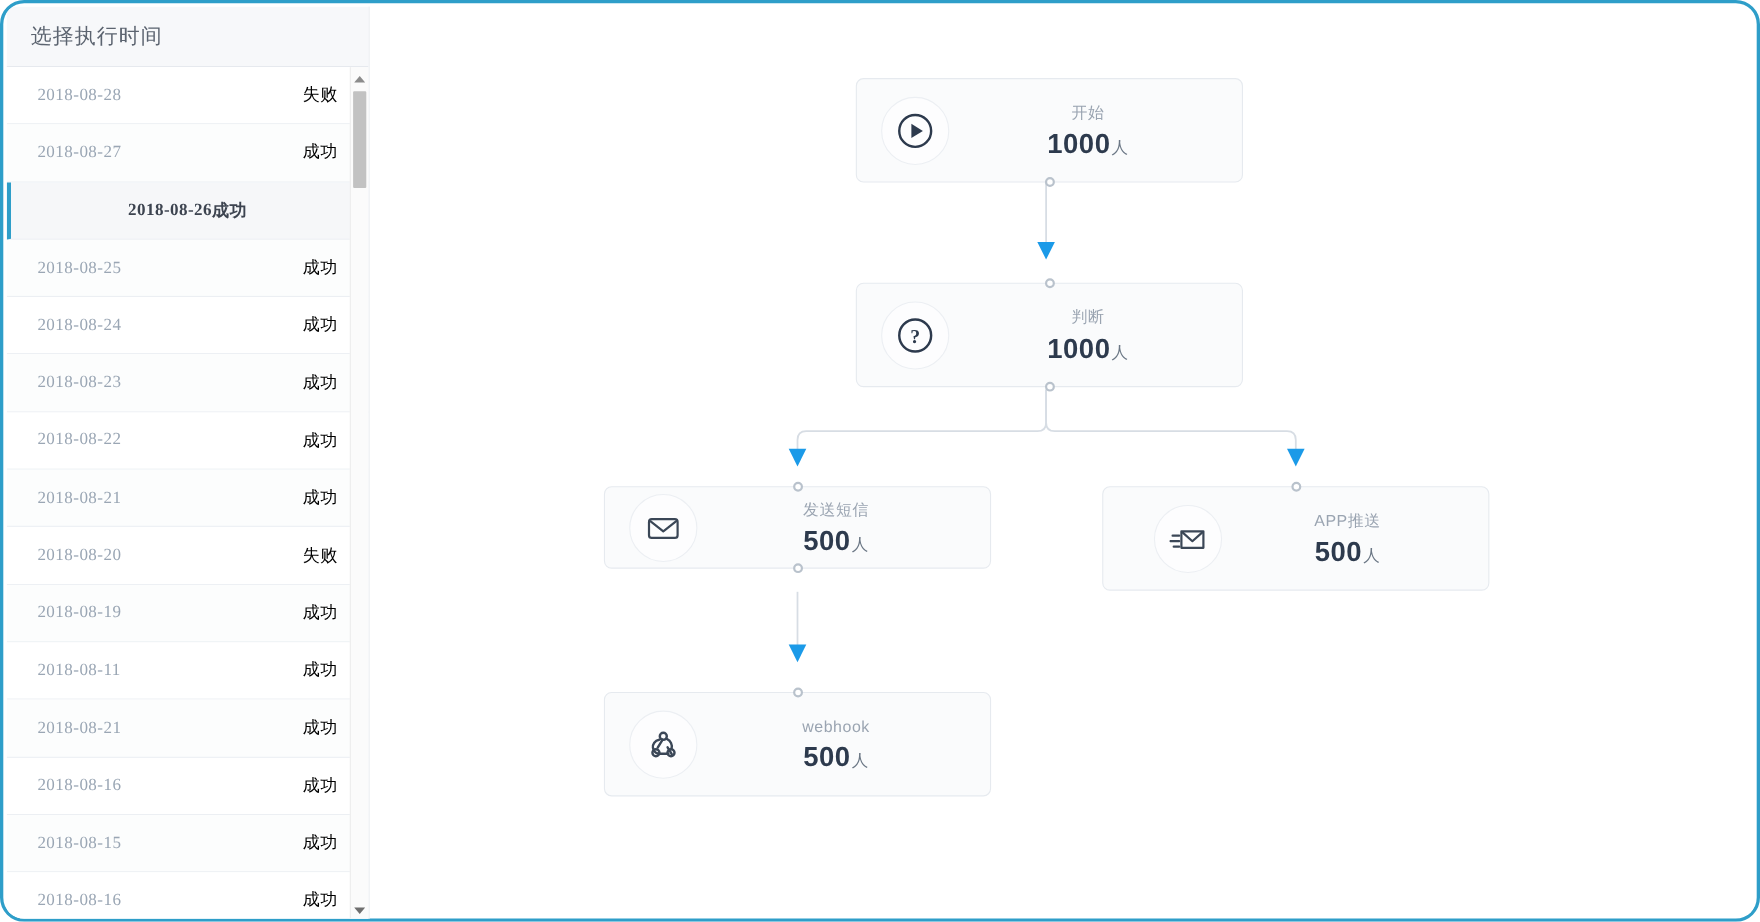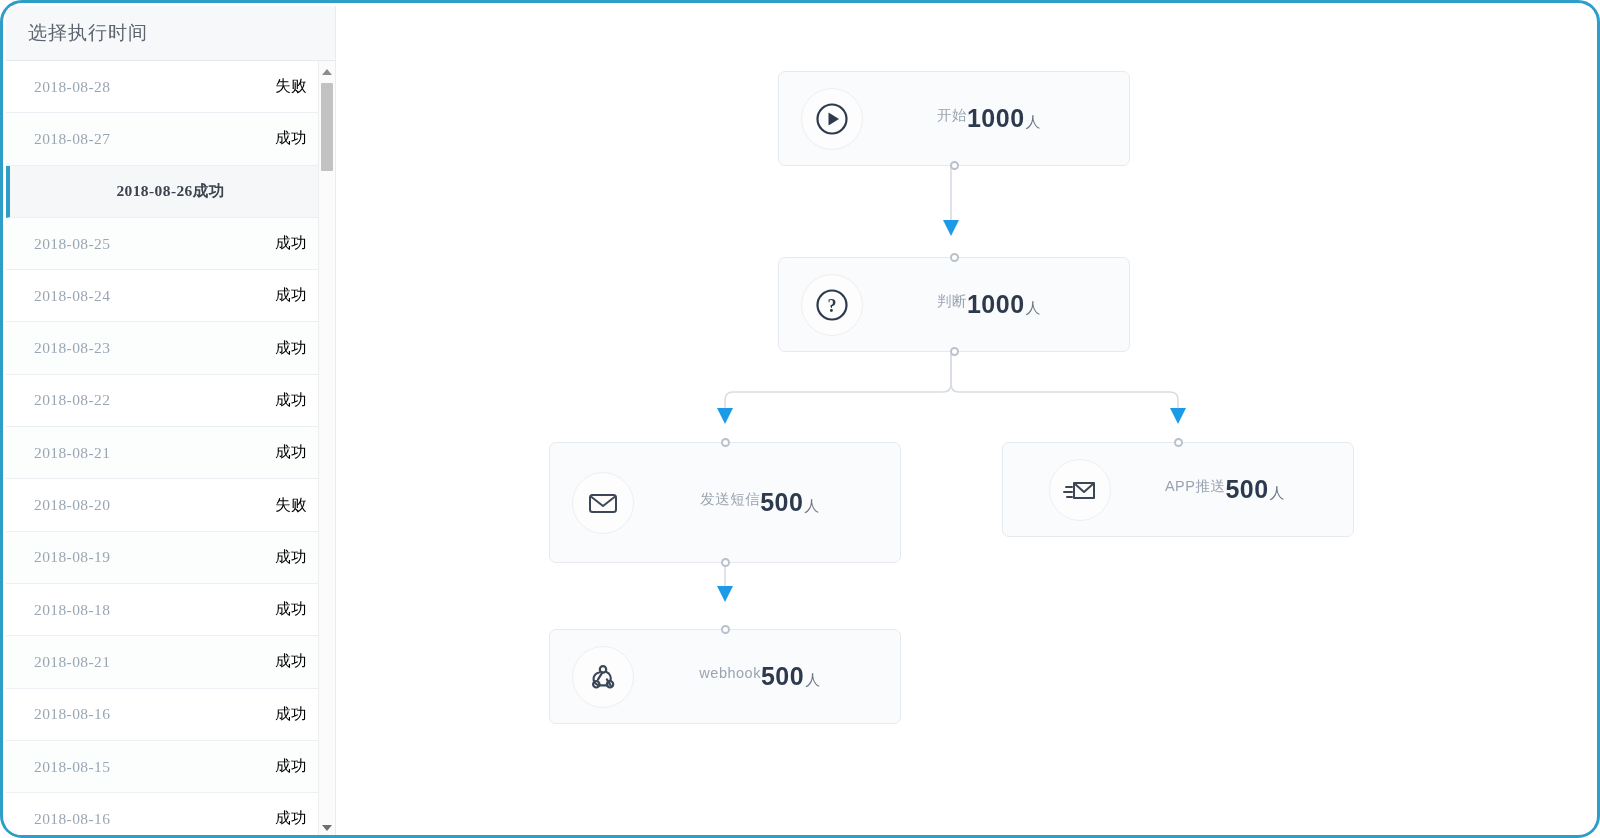--- a/index.html
+++ b/index.html
@@ -172,21 +172,21 @@
     border: 1px solid #eceff3;
     display: flex;
     align-items: center;
     justify-content: center;
     flex: none;
   }
 
   .node .text-wrap {
     flex: 1;
     display: flex;
-    flex-direction: row;
+    flex-direction: column;
     align-items: center;
     justify-content: center;
     padding-right: 14px;
   }
 
   .node .node-title {
     font-size: 14.5px;
     color: #9aa4b1;
     margin-bottom: 7px;
     letter-spacing: .5px;
@@ -266,21 +266,21 @@
         </div>
         <div class="run-row">
           <span class="date">2018-08-20</span>
           <span class="status">失败</span>
         </div>
         <div class="run-row alt">
           <span class="date">2018-08-19</span>
           <span class="status">成功</span>
         </div>
         <div class="run-row">
-          <span class="date">2018-08-18</span>
+          <span class="date">2018-08-11</span>
           <span class="status">成功</span>
         </div>
         <div class="run-row alt">
           <span class="date">2018-08-21</span>
           <span class="status">成功</span>
         </div>
         <div class="run-row">
           <span class="date">2018-08-16</span>
           <span class="status">成功</span>
         </div>
@@ -348,21 +348,21 @@
       <div class="text-wrap">
         <div class="node-title">判断</div>
         <div class="node-count">
           <span>1000</span><span class="node-unit">人</span>
         </div>
       </div>
       <span class="port top"></span>
       <span class="port bottom"></span>
     </div>
 
-    <div class="node" style="left:212px; top:436px; width:352px; height:121px;">
+    <div class="node" style="left:212px; top:436px; width:352px; height:75px;">
       <div class="icon-wrap">
         <svg width="34" height="34" viewBox="0 0 34 34">
           <rect x="4" y="9" width="26" height="17" rx="2.5" fill="none" stroke="#3b4757" stroke-width="2"></rect>
           <path d="M5.5,11 L17,20 L28.5,11" fill="none" stroke="#3b4757" stroke-width="2" stroke-linecap="round" stroke-linejoin="round"></path>
         </svg>
       </div>
       <div class="text-wrap">
         <div class="node-title">发送短信</div>
         <div class="node-count">
           <span>500</span><span class="node-unit">人</span>

